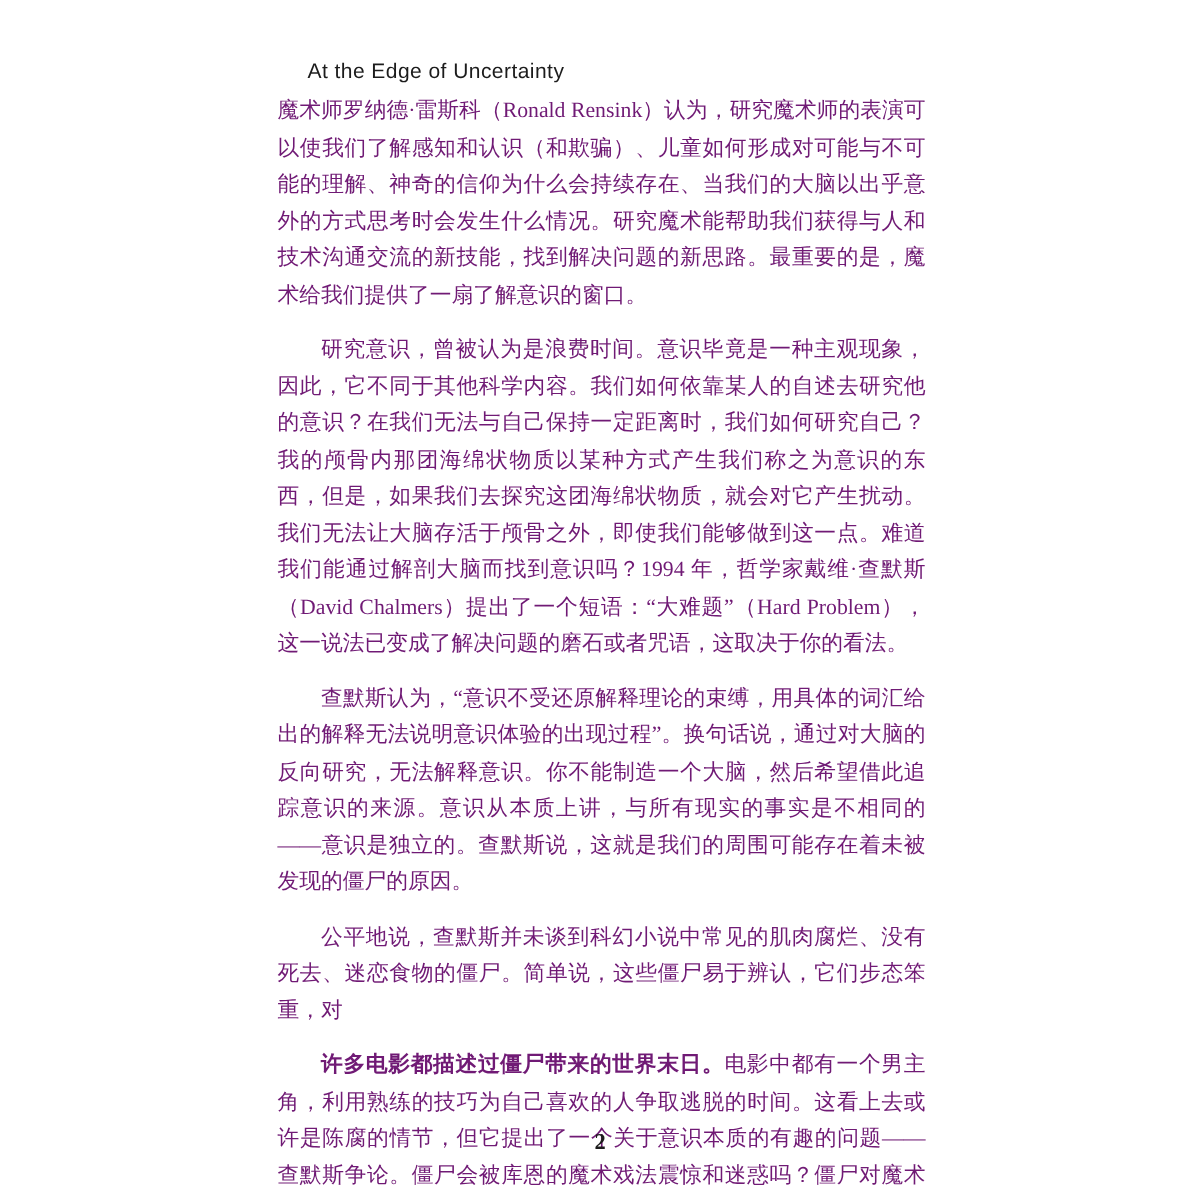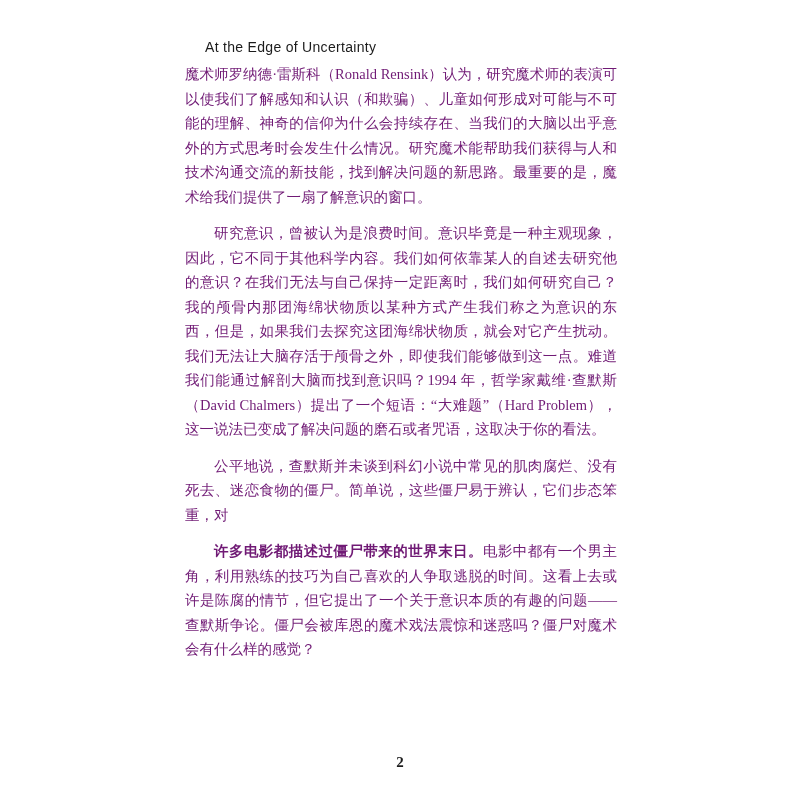--- a/index.html
+++ b/index.html
@@ -67,18 +67,19 @@
 </style>
 </head>
 <body>
 
 <div class="page">
   <div class="running-header">At the Edge of Uncertainty</div>
 
   <main class="body-text">
       <p class="para">魔术师罗纳德·雷斯科（Ronald Rensink）认为，研究魔术师的表演可以使我们了解感知和认识（和欺骗）、儿童如何形成对可能与不可能的理解、神奇的信仰为什么会持续存在、当我们的大脑以出乎意外的方式思考时会发生什么情况。研究魔术能帮助我们获得与人和技术沟通交流的新技能，找到解决问题的新思路。最重要的是，魔术给我们提供了一扇了解意识的窗口。</p>
       <p class="para indent">研究意识，曾被认为是浪费时间。意识毕竟是一种主观现象，因此，它不同于其他科学内容。我们如何依靠某人的自述去研究他的意识？在我们无法与自己保持一定距离时，我们如何研究自己？我的颅骨内那团海绵状物质以某种方式产生我们称之为意识的东西，但是，如果我们去探究这团海绵状物质，就会对它产生扰动。我们无法让大脑存活于颅骨之外，即使我们能够做到这一点。难道我们能通过解剖大脑而找到意识吗？1994 年，哲学家戴维·查默斯（David Chalmers）提出了一个短语：“大难题”（Hard Problem），这一说法已变成了解决问题的磨石或者咒语，这取决于你的看法。</p>
+      <p class="para indent">查默斯认为，“意识不受还原解释理论的束缚，用具体的词汇给出的解释无法说明意识体验的出现过程”。换句话说，通过对大脑的反向研究，无法解释意识。你不能制造一个大脑，然后希望借此追踪意识的来源。意识从本质上讲，与所有现实的事实是不相同的——意识是独立的。查默斯说，这就是我们的周围可能存在着未被发现的僵尸的原因。</p>
       <p class="para indent">公平地说，查默斯并未谈到科幻小说中常见的肌肉腐烂、没有死去、迷恋食物的僵尸。简单说，这些僵尸易于辨认，它们步态笨重，对</p>
       <p class="para indent section-break"><strong>许多电影都描述过僵尸带来的世界末日。</strong>电影中都有一个男主角，利用熟练的技巧为自己喜欢的人争取逃脱的时间。这看上去或许是陈腐的情节，但它提出了一个关于意识本质的有趣的问题——查默斯争论。僵尸会被库恩的魔术戏法震惊和迷惑吗？僵尸对魔术会有什么样的感觉？</p>
     </main>
 
   <div class="page-number">2</div>
 </div>
 
 </body></html>

